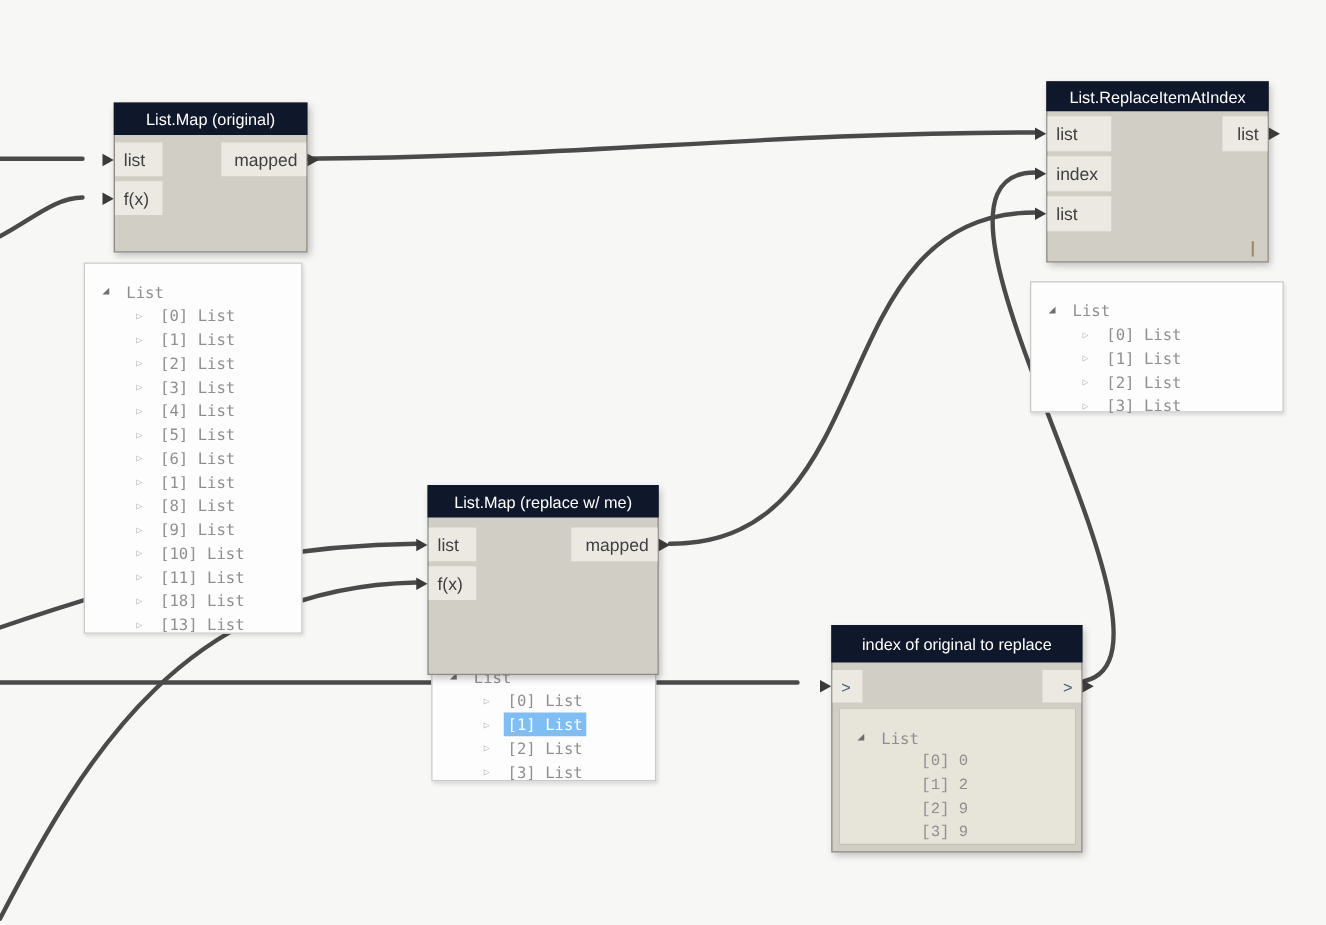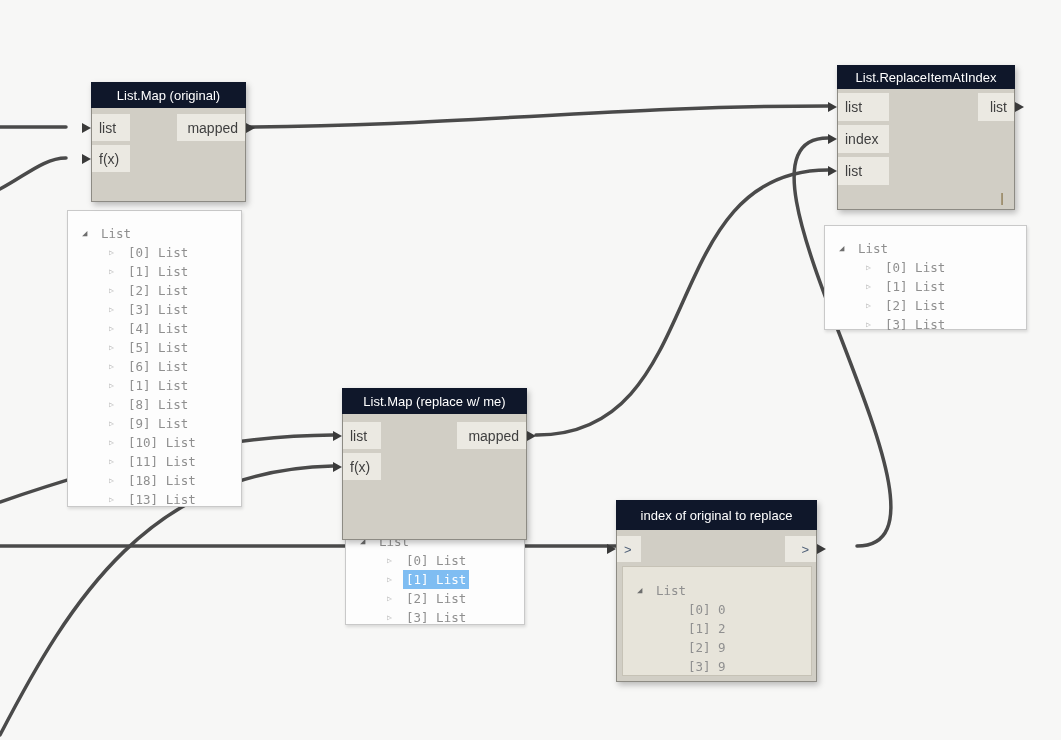--- a/index.html
+++ b/index.html
@@ -46,21 +46,21 @@
   
   .preview{
     position:absolute;z-index:2;background:#fdfdfd;
     border:1px solid #c9c9c9;box-shadow:1px 2px 3px rgba(0,0,0,.12);
     box-sizing:border-box;
     font-family:"DejaVu Sans Mono", monospace;font-size:12.5px;color:#8f8f8f;
   }
   .tree{padding:13px 0 0 14px;}
   .row{height:19px;line-height:19px;white-space:pre;display:flex;align-items:center;}
   .row.child{padding-left:27px;}
-  .row.child.noexp{padding-left:48px;}
+  .row.child.noexp{padding-left:48px;font-family:Liberation Mono, monospace;}
   .exp{display:inline-block;width:16px;font-size:8px;color:#b5b5b5;flex:0 0 16px;}
   .exp.open{color:#6e6e6e;font-size:9px;}
   .label{padding:0 3px;}
   .row.selected .label{background:#7fbdf2;color:#ffffff;}
 
   
   .embedded{
     position:absolute;left:5px;top:65px;width:190px;height:110px;
     background:#e7e4da;border:1px solid #c6c2b6;box-sizing:border-box;
     font-family:"DejaVu Sans Mono", monospace;font-size:12.5px;color:#8f8f8f;
@@ -182,21 +182,21 @@
           <div class="row child">
           <span class="exp">▷</span><span class="label">[2] List</span>
         </div>
           <div class="row child">
           <span class="exp">▷</span><span class="label">[3] List</span>
         </div>
         </div>
     </div>
   </div>
 
-  <div class="node" style="left:616px;top:500px;width:201px;height:182px">
+  <div class="node" style="left:665px;top:500px;width:201px;height:182px">
     <div class="node-header" style="height:30px">index of original to replace</div>
     <div class="port in" style="top:35px;height:26px;width:24px">
       <span class="arrow-label">&gt;</span>
       <span class="nub in-nub"></span>
     </div>
     <div class="port out" style="top:35px;height:26px;width:31px">
       <span class="arrow-label">&gt;</span>
       <span class="nub out-nub"></span>
     </div>
     <div class="embedded">

